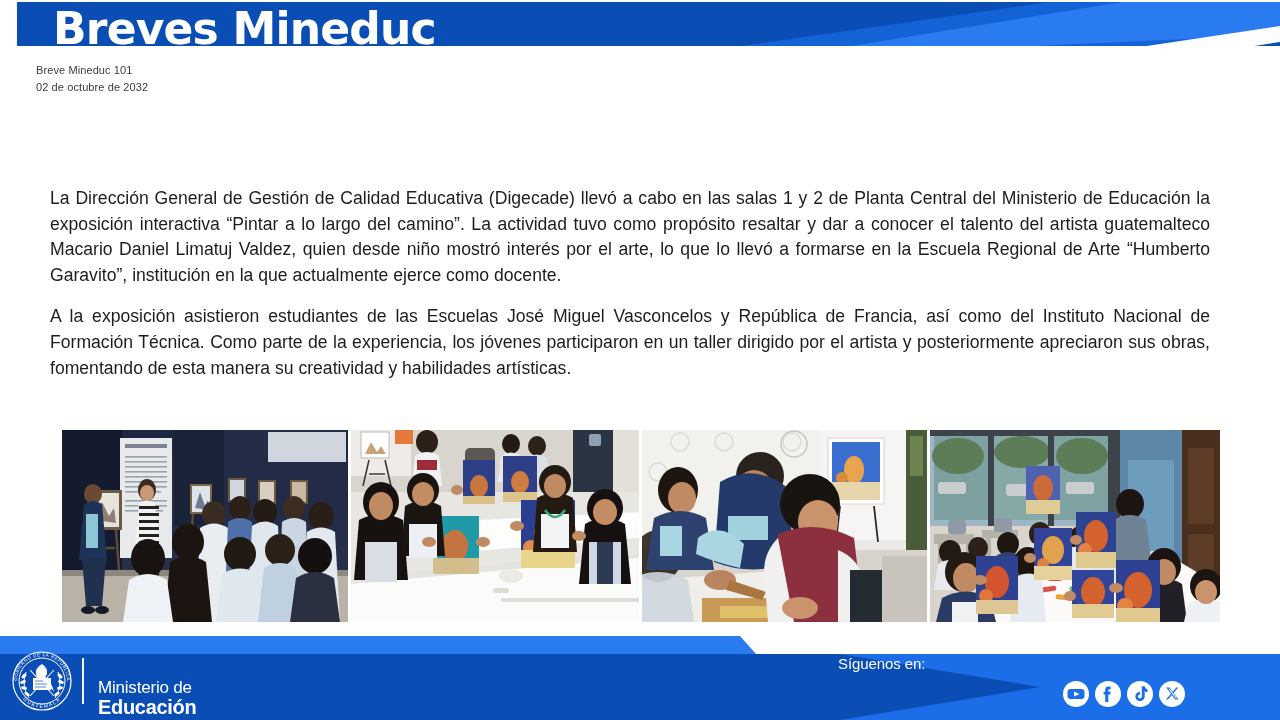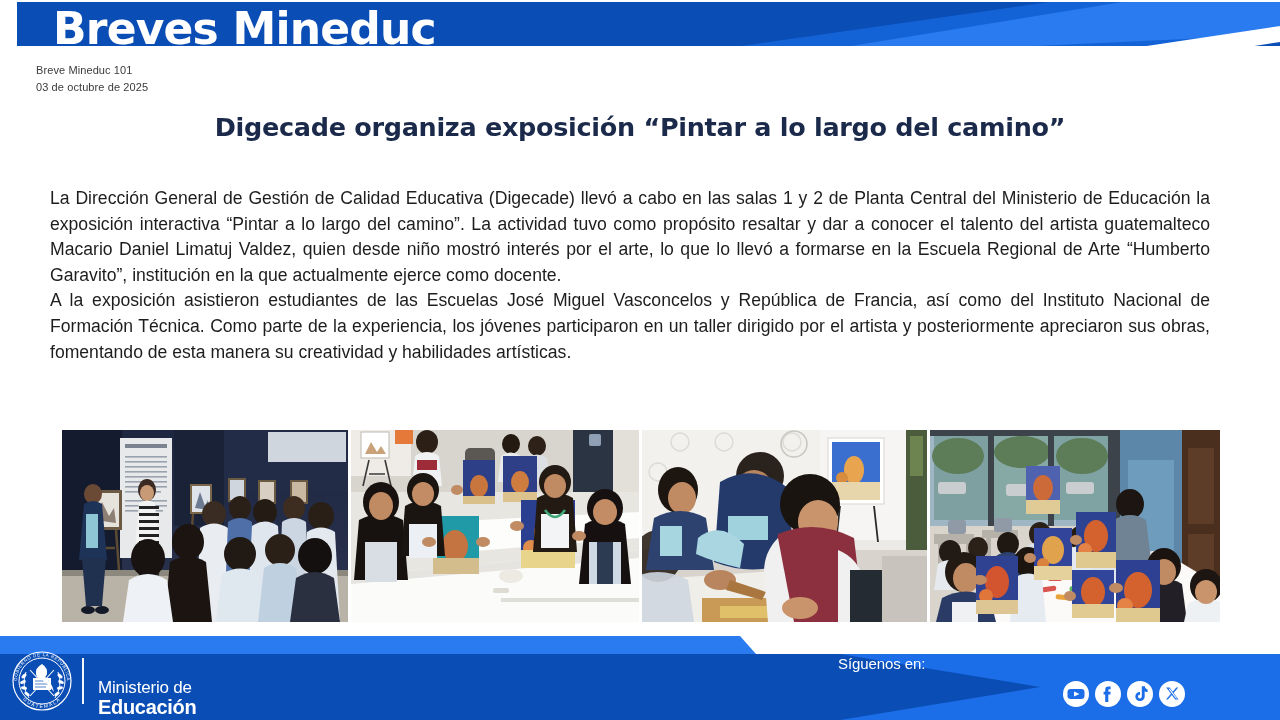--- a/index.html
+++ b/index.html
@@ -76,21 +76,21 @@
     position: absolute;
     left: 50px;
     top: 186px;
     width: 1160px;
     color: #1d1d1d;
     font-size: 17.6px;
     line-height: 25.6px;
     text-align: justify;
     text-justify: inter-word;
   }
-  .body-copy p + p { }
+  .body-copy p + p { margin-top: 16px; }
 
   
   .photo-strip {
     position: absolute;
     left: 62px;
     top: 430px;
     width: 1158px;
     height: 192px;
     display: flex;
     gap: 3px;
@@ -171,24 +171,23 @@
       <polygon points="760,56 1130,-4 1276,-4 1276,32" fill="#2B7BF0"></polygon>
       <polygon points="1050,56 1276,22 1276,42 1120,56" fill="#FFFFFF"></polygon>
       <polygon points="1120,56 1276,42 1276,56" fill="#0A4EB5"></polygon>
       <polygon points="1160,56 1276,38 1276,56" fill="#0A4EB5"></polygon>
     </svg>
     <div class="header-title">Breves Mineduc</div>
   </div>
 
   <div class="kicker">
     <div>Breve Mineduc 101</div>
-    <div>03 de octubre de 2025</div>
+    <div>02 de octubre de 2032</div>
   </div>
 
-  <div class="article-title">Digecade organiza exposición “Pintar a lo largo del camino”</div>
 
   <div class="body-copy">
     <p>La Dirección General de Gestión de Calidad Educativa (Digecade) llevó a cabo en las salas 1 y 2 de Planta Central del Ministerio de Educación la exposición interactiva “Pintar a lo largo del camino”. La actividad tuvo como propósito resaltar y dar a conocer el talento del artista guatemalteco Macario Daniel Limatuj Valdez, quien desde niño mostró interés por el arte, lo que lo llevó a formarse en la Escuela Regional de Arte “Humberto Garavito”, institución en la que actualmente ejerce como docente.</p>
     <p>A la exposición asistieron estudiantes de las Escuelas José Miguel Vasconcelos  y República de Francia, así como del Instituto Nacional de Formación Técnica. Como parte de la experiencia, los jóvenes participaron en un taller dirigido por el artista y posteriormente apreciaron sus obras, fomentando de esta manera su creatividad y habilidades artísticas.</p>
   </div>
 
   <div class="photo-strip">
 
     <div class="photo p1">
       <svg viewBox="0 0 286 192" preserveAspectRatio="none">

